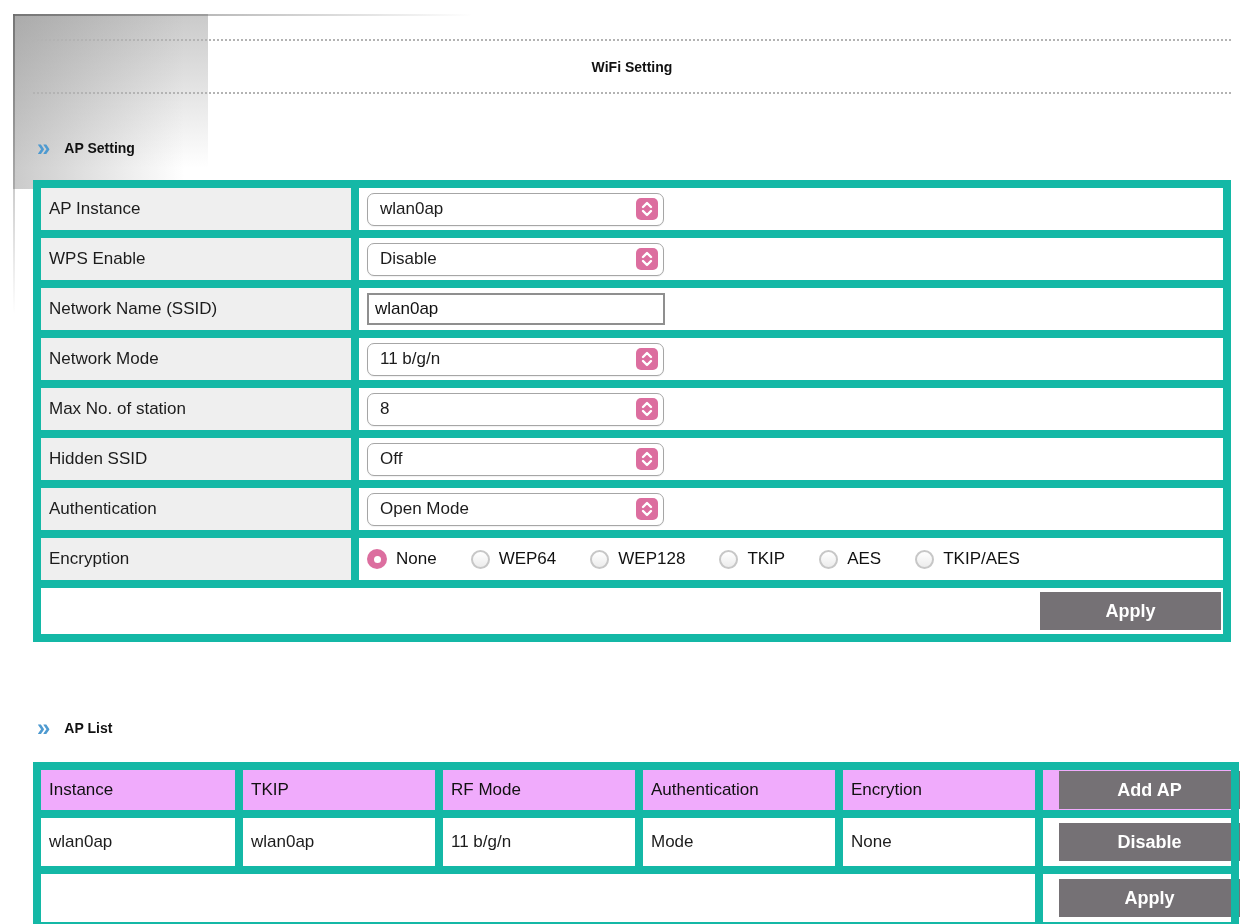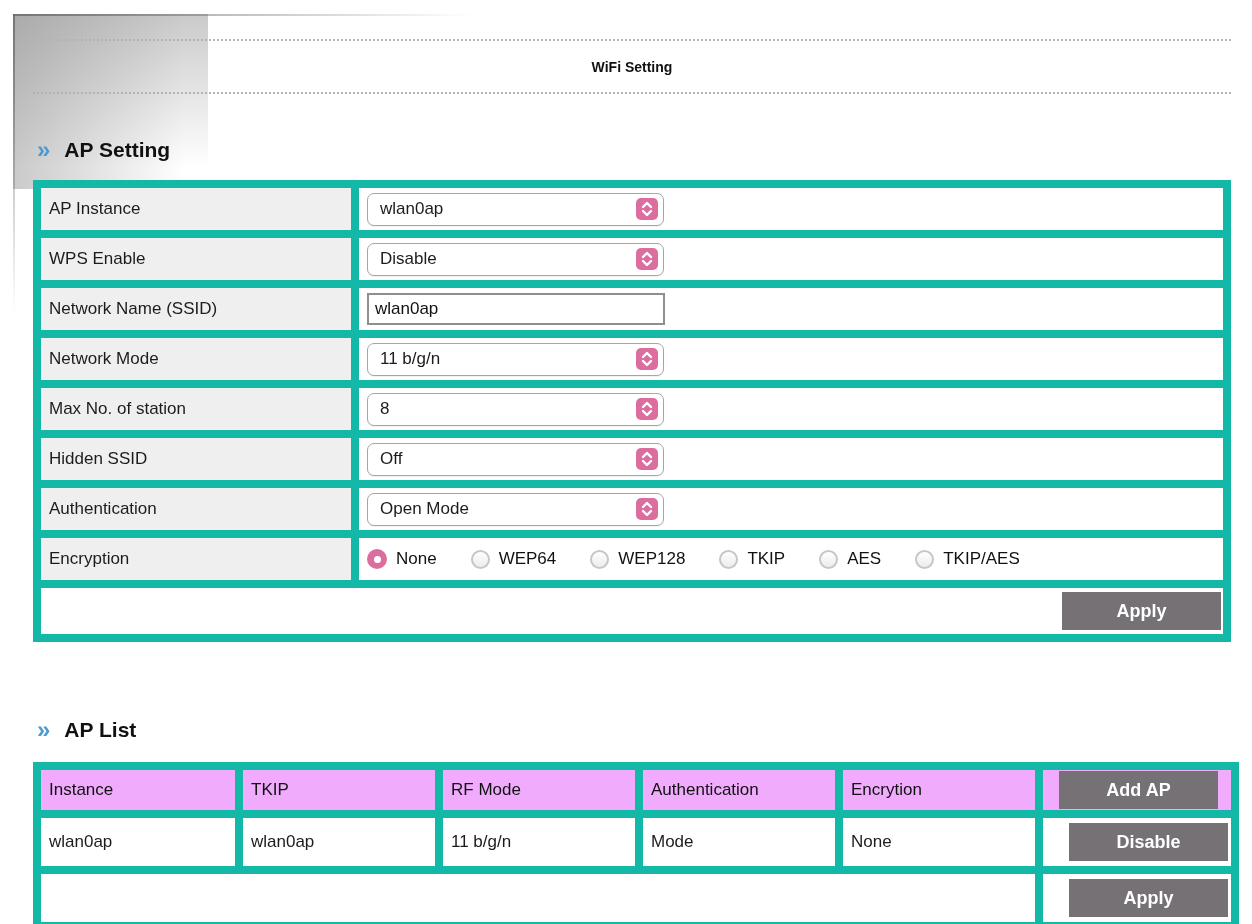--- a/index.html
+++ b/index.html
@@ -25,21 +25,21 @@
     border-top:2px dotted #b3b3b3; border-bottom:2px dotted #b3b3b3;
     display:flex; align-items:center; justify-content:center;
     font-size:14px; font-weight:bold; color:#111;
   }
 
   .section-heading { position:absolute; left:37px; display:flex; align-items:center; }
   .section-heading .chev {
     color:#4e9ad0; font-size:24px; font-weight:bold; line-height:20px;
     margin-right:15px; letter-spacing:-1px;
   }
-  .section-heading .txt { font-size:21px; font-weight:bold; color:#111; }
+  .section-heading .txt { font-size:14px; font-weight:bold; color:#111; }
   #heading-ap-setting { top:138px; }
   #heading-ap-list   { top:718px; }
 
   table.grid {
     position:absolute; left:33px; border-collapse:collapse; table-layout:fixed;
     background:#fff;
   }
   table.grid td, table.grid th { border:8px solid #14b8a6; padding:0; vertical-align:middle; }
 
   #ap-setting-table { top:180px; width:1198px; }
@@ -72,21 +72,21 @@
     width:19px; height:19px; border-radius:50%; box-sizing:border-box; margin-right:9px;
     border:2px solid #c7c7c7; background:linear-gradient(#ffffff,#ececec);
     display:flex; align-items:center; justify-content:center;
   }
   .radio.on { border:none; background:#dc6e9f; width:20px; height:20px; }
   .radio .dot { display:none; width:7px; height:7px; border-radius:50%; background:#fff; }
   .radio.on .dot { display:block; }
   .radio-label { font-size:17px; color:#111; }
 
   .gray-btn {
-    display:block; width:159px; height:38px; border:none; cursor:pointer;
+    display:block; width:181px; height:38px; border:none; cursor:pointer;
     background:#757175; color:#ffffff; font-weight:bold; font-size:18px;
     font-family:"Liberation Sans", sans-serif; text-align:center; line-height:38px; padding:0;
   }
   td.apply-cell .gray-btn { margin:4px 2px 4px auto; }
   td.btn-cell { background:#fff; }
   td.btn-cell .gray-btn { margin:5px 3px 5px auto; margin-left:auto; }
 
   #ap-list-table { top:762px; width:1198px; }
   #ap-list-table tr { height:48px; }
   #ap-list-table th {

